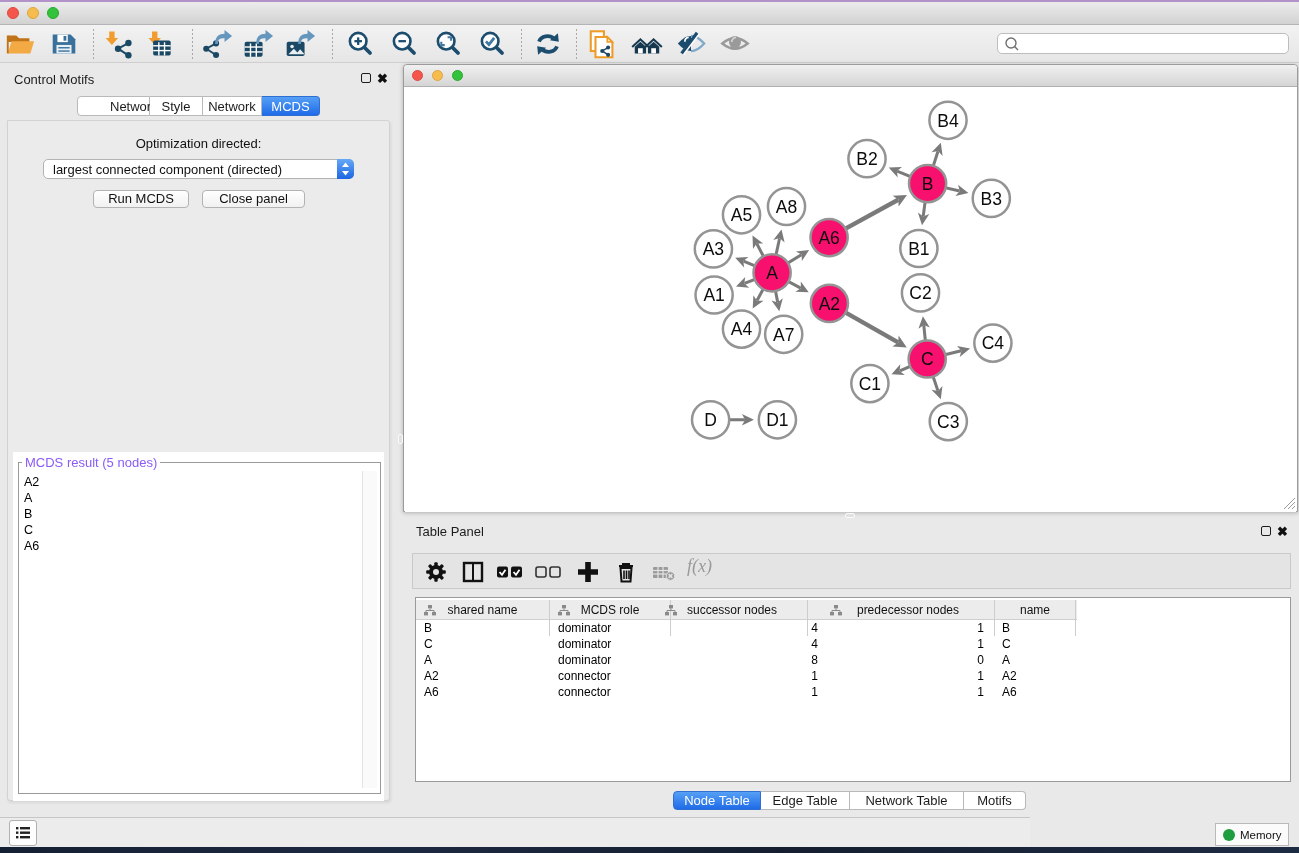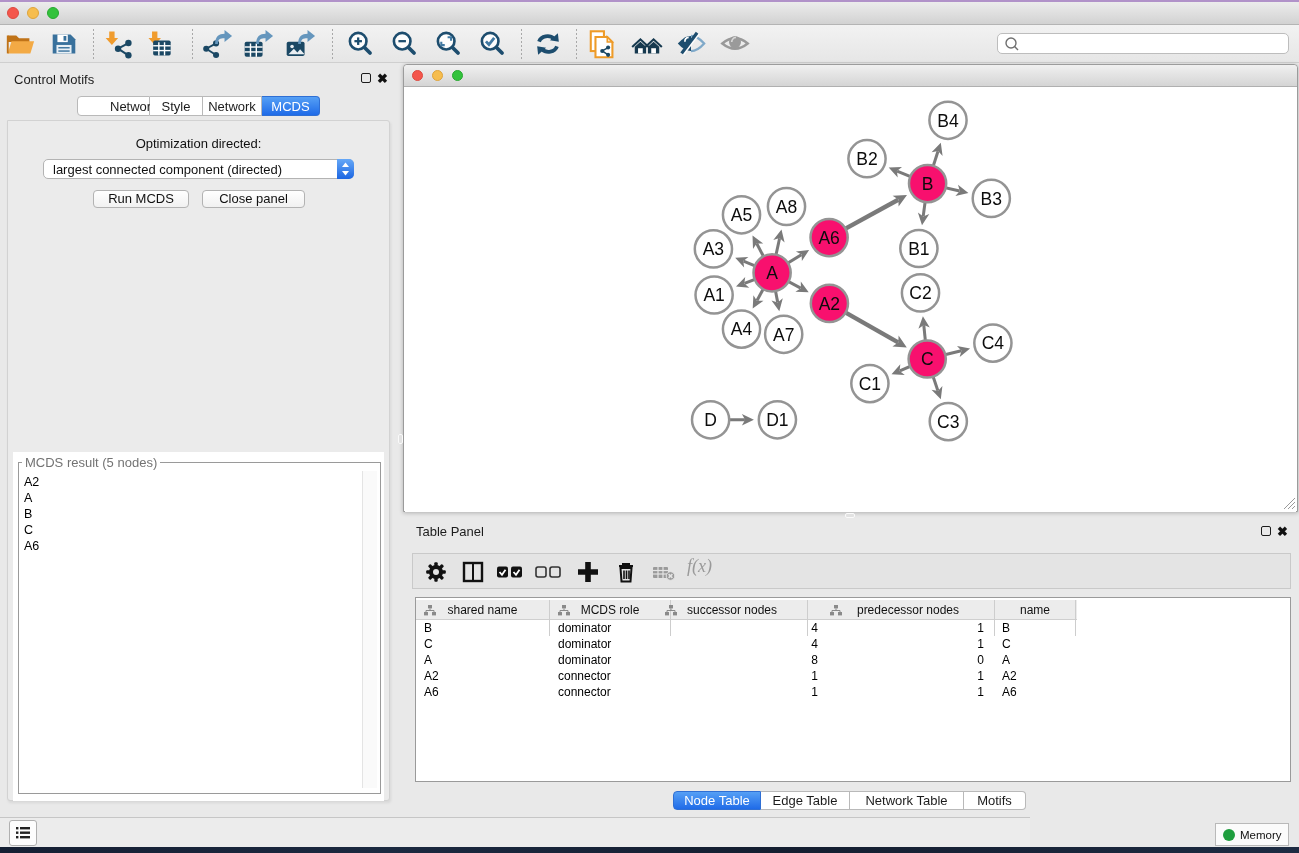--- a/index.html
+++ b/index.html
@@ -45,21 +45,21 @@
      border:1px solid #b3b3b3; border-radius:5px; }
   #cp-select .txt { position:absolute; left:9px; top:2px; font-size:13px; color:#111; }
   #cp-select .cap { position:absolute; right:-1px; top:-1px; width:17px; height:20px;
      background:linear-gradient(#66a8f7,#1c66e2); border-radius:0 5px 5px 0; }
   .btn { position:absolute; height:18px; background:linear-gradient(#ffffff,#f1f1f1);
      border:1px solid #b3b3b3; border-radius:4px; font-size:13px; color:#111;
      text-align:center; line-height:16px; }
   #mcds-white { left:13px; top:452px; width:371px; height:349px; background:#fff; }
   #mcds-fs { left:18px; top:462px; width:363px; height:332px; border:1px solid #9a9a9a; }
   #mcds-fs .legend { position:absolute; left:3px; top:-8px; background:#fff; padding:0 3px;
-     font-size:13px; color:#737373; }
+     font-size:13px; color:#8b5cf6; }
   #mcds-fs .items { position:absolute; left:5px; top:11px; font-size:12.5px; color:#000; line-height:16px; }
   #mcds-sb { position:absolute; right:3px; top:8px; width:15px; height:317px;
      background:#fafafa; border-left:1px solid #e4e4e4; }
   
   #nw { left:403px; top:64px; width:895px; height:448px; background:#fff;
      border:1px solid #9b9b9b; border-radius:4px 4px 0 0; box-shadow:0 1px 4px rgba(0,0,0,0.25); }
   #nw-title { position:absolute; left:0; top:0; width:100%; height:22px;
      background:linear-gradient(#f0f0f0,#d5d5d5); border-bottom:1px solid #b0b0b0;
      border-radius:4px 4px 0 0; }
   #nw-title .title { position:absolute; left:0; right:0; top:3px; text-align:center;

